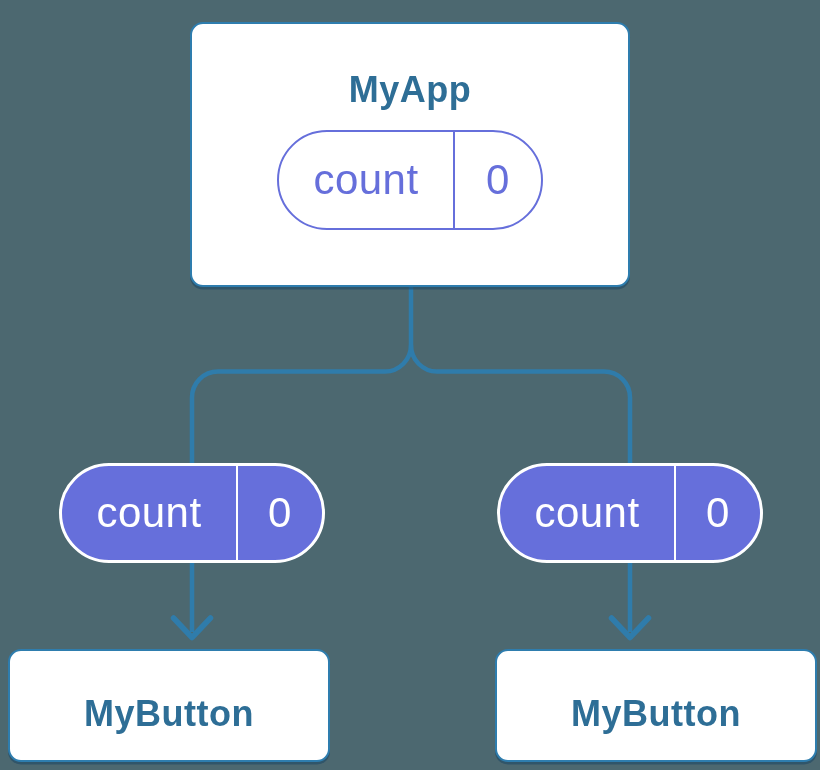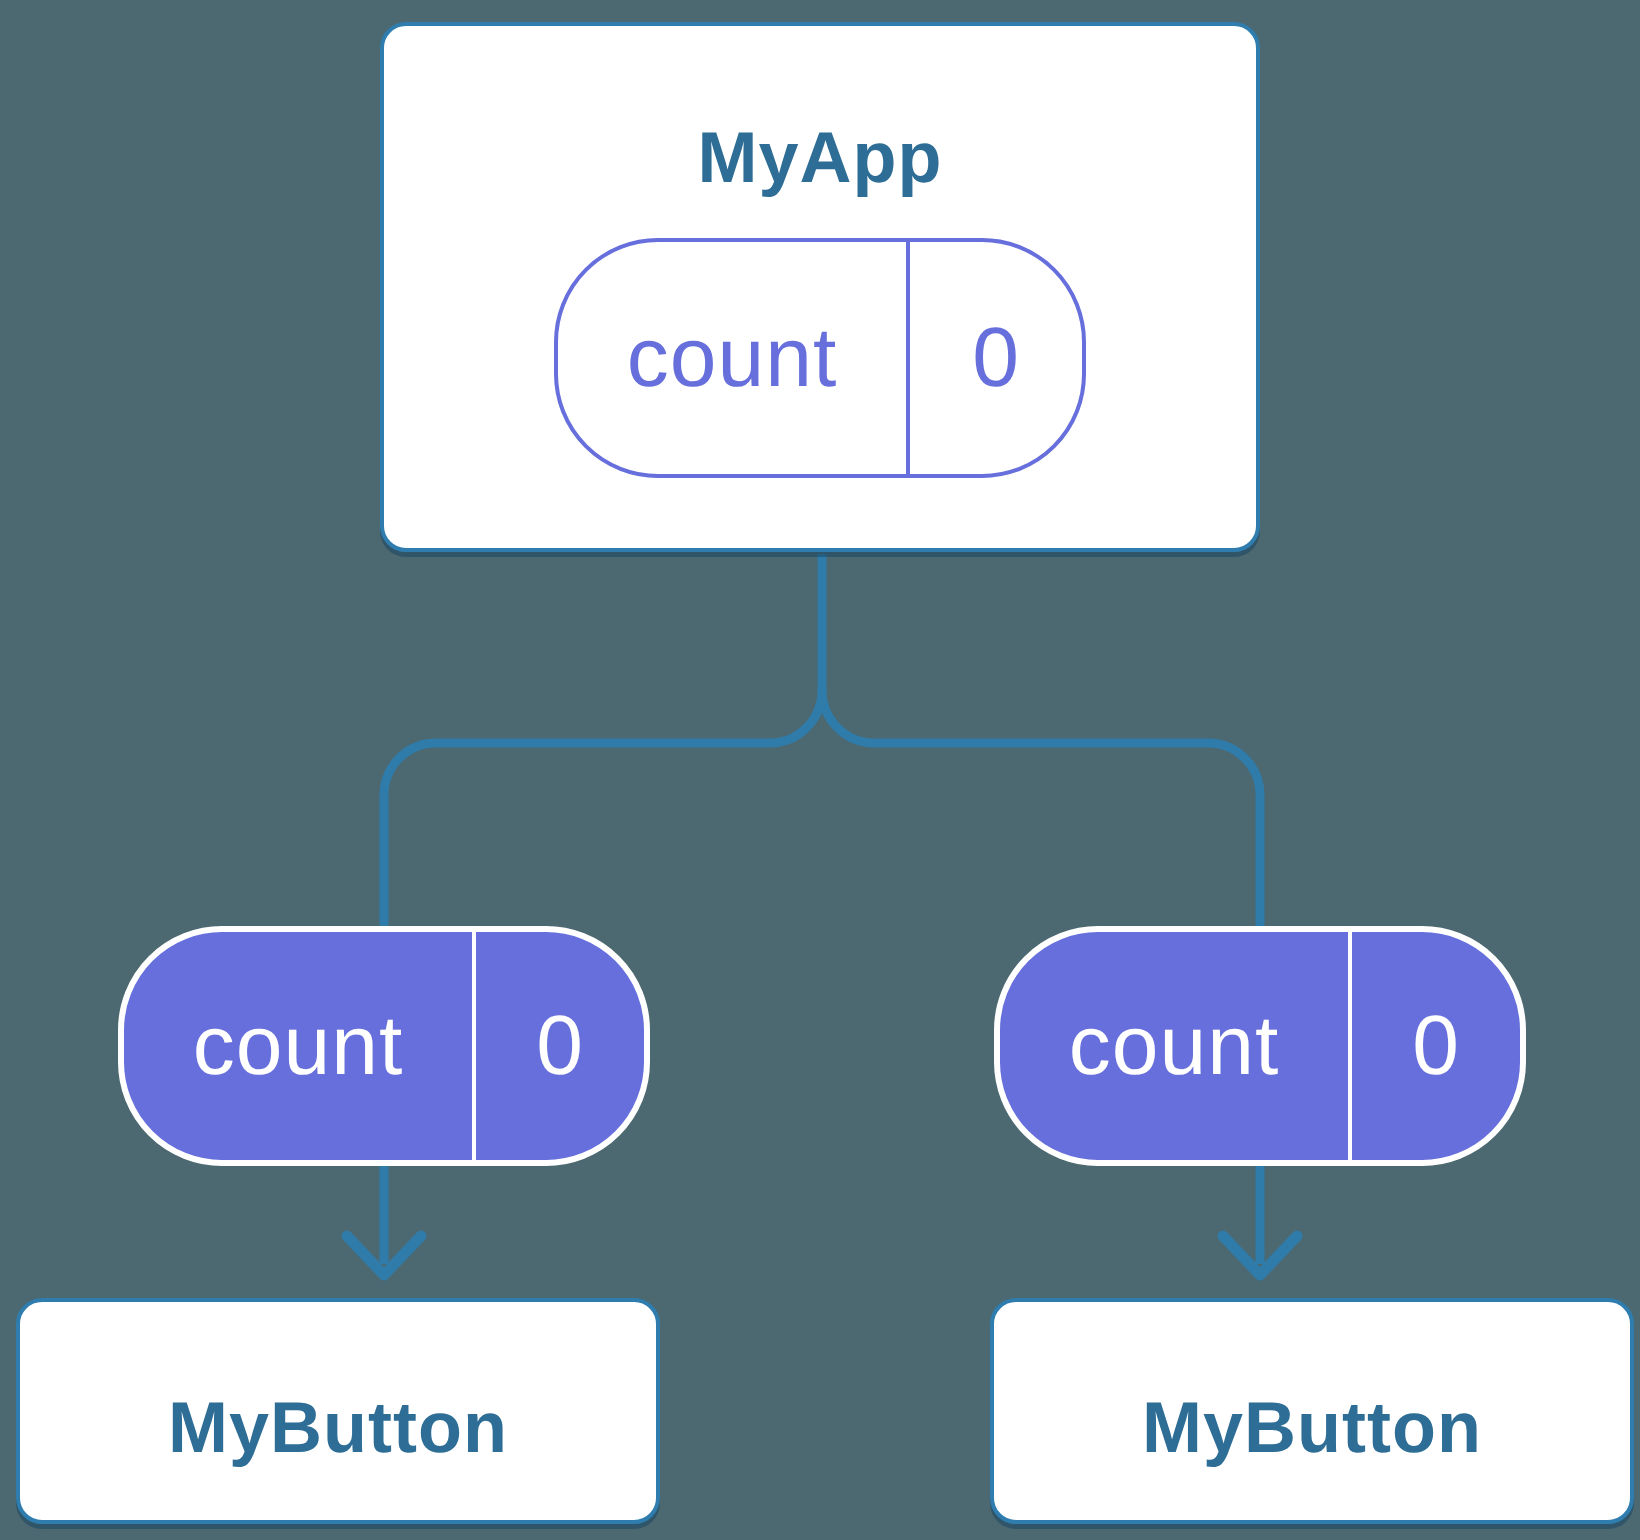--- a/index.html
+++ b/index.html
@@ -24,21 +24,21 @@
   .card {
     position: absolute;
     background: #ffffff;
     border: 2px solid #2e7dae;
     border-radius: 13px;
     box-shadow: 0 2.5px 0 rgba(25, 70, 100, 0.55);
     box-sizing: border-box;
     z-index: 2;
   }
   .card-root {
-    left: 190px; top: 11px;
+    left: 190px; top: 22px;
     width: 440px; height: 265px;
   }
   .card-title {
     margin-top: 46px;
     text-align: center;
     font-size: 36px;
     font-weight: 600;
     color: #2e6e96;
     line-height: 40px;
     letter-spacing: 0.5px;
@@ -52,21 +52,21 @@
   }
   .card-leaf .card-title { margin-top: 16px; }
   .leaf-left  { left: 8px; }
   .leaf-right { left: 495px; }
 
   .pill {
     display: flex;
     align-items: stretch;
     border-radius: 52px;
     box-sizing: border-box;
-    height: 120px;
+    height: 100px;
     overflow: hidden;
     z-index: 3;
   }
   .pill-name, .pill-value {
     display: flex;
     align-items: center;
     justify-content: center;
     font-size: 42px;
     line-height: 1;
     letter-spacing: 0.5px;

